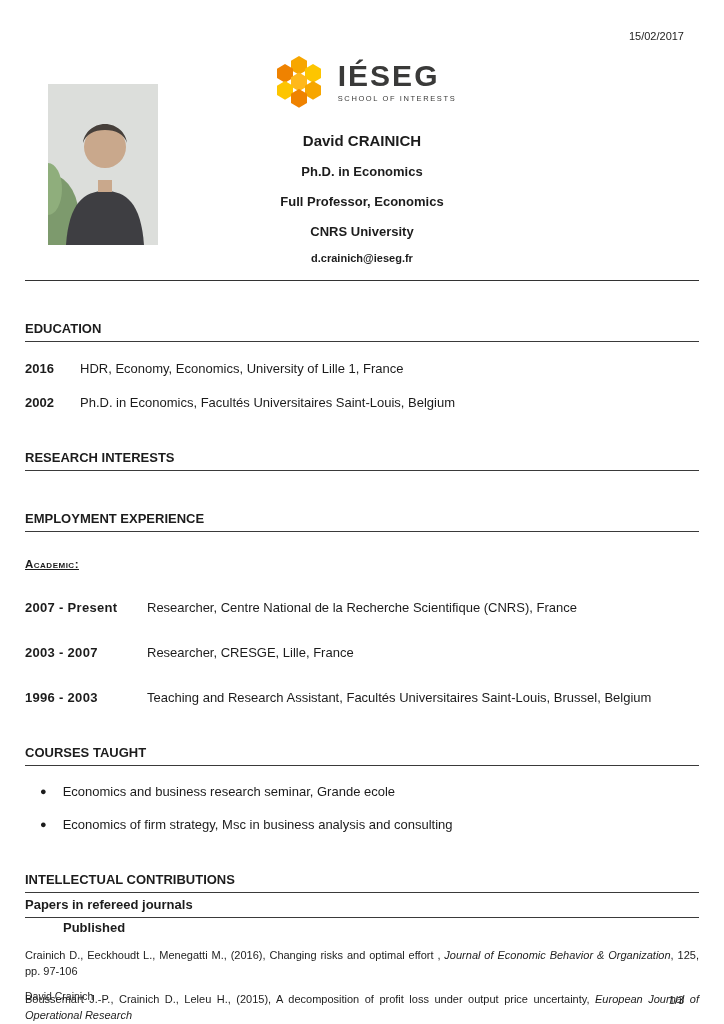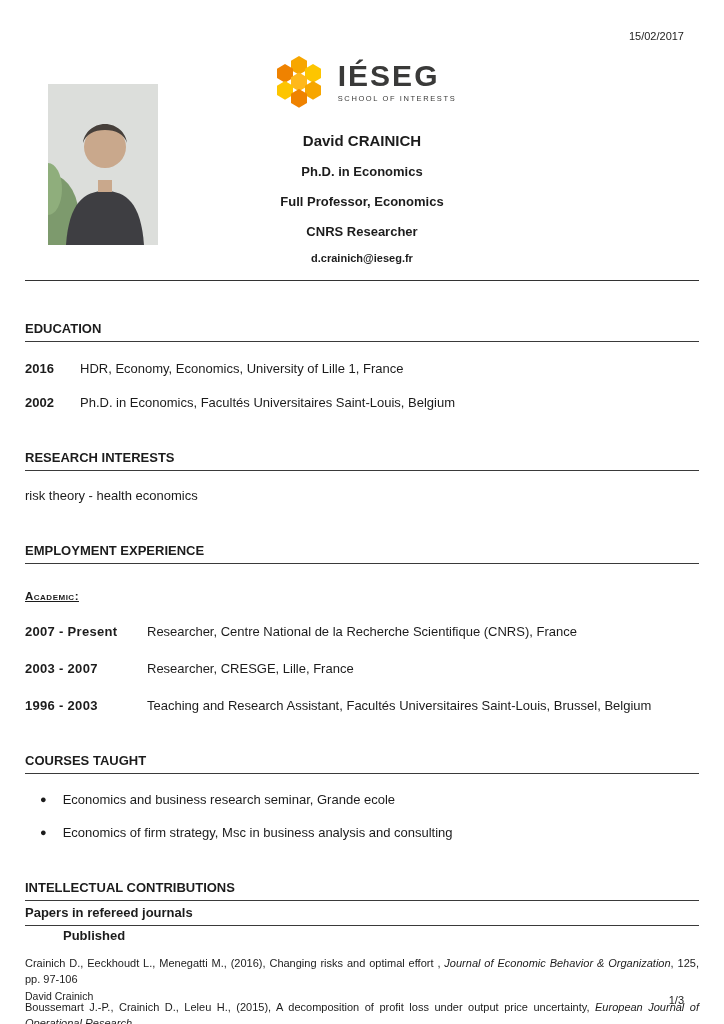--- a/index.html
+++ b/index.html
@@ -102,21 +102,21 @@
   }
   .sub-label {
     margin-top: 26px;
     font-size: 11.5px;
     font-weight: bold;
     font-variant: small-caps;
     letter-spacing: 0.5px;
     text-decoration: underline;
   }
   .emp-row {
-    margin-top: 22px;
+    margin-top: 30px;
     display: flex;
     font-size: 13px;
   }
   .emp-period {
     width: 122px;
     font-weight: bold;
     flex-shrink: 0;
     letter-spacing: 0.3px;
   }
   .course-row {
@@ -199,40 +199,39 @@
     </svg>
     <div class="logo-text">
       <div class="logo-title">IÉSEG</div>
       <div class="logo-subtitle">SCHOOL OF INTERESTS</div>
     </div>
   </div>
 
   <div class="person-name">David CRAINICH</div>
   <div class="person-line">Ph.D. in Economics</div>
   <div class="person-line">Full Professor, Economics</div>
-  <div class="person-line">CNRS Researcher</div>
+  <div class="person-line">CNRS University</div>
   <div class="person-email">d.crainich@ieseg.fr</div>
 </div>
 
 <hr class="header-divider">
 
 <div class="content">
 
   <div class="section-heading">EDUCATION</div>
   <div class="edu-row">
     <div class="edu-year">2016</div>
     <div>HDR, Economy, Economics, University of Lille 1, France</div>
   </div>
   <div class="edu-row">
     <div class="edu-year">2002</div>
     <div>Ph.D. in Economics, Facultés Universitaires Saint-Louis, Belgium</div>
   </div>
 
   <div class="section-heading">RESEARCH INTERESTS</div>
-  <div class="plain-text">risk theory - health economics</div>
 
   <div class="section-heading">EMPLOYMENT EXPERIENCE</div>
   <div class="sub-label">Academic:</div>
   <div class="emp-row">
     <div class="emp-period">2007 - Present</div>
     <div>Researcher, Centre National de la Recherche Scientifique (CNRS), France</div>
   </div>
   <div class="emp-row">
     <div class="emp-period">2003 - 2007</div>
     <div>Researcher, CRESGE, Lille, France</div>

